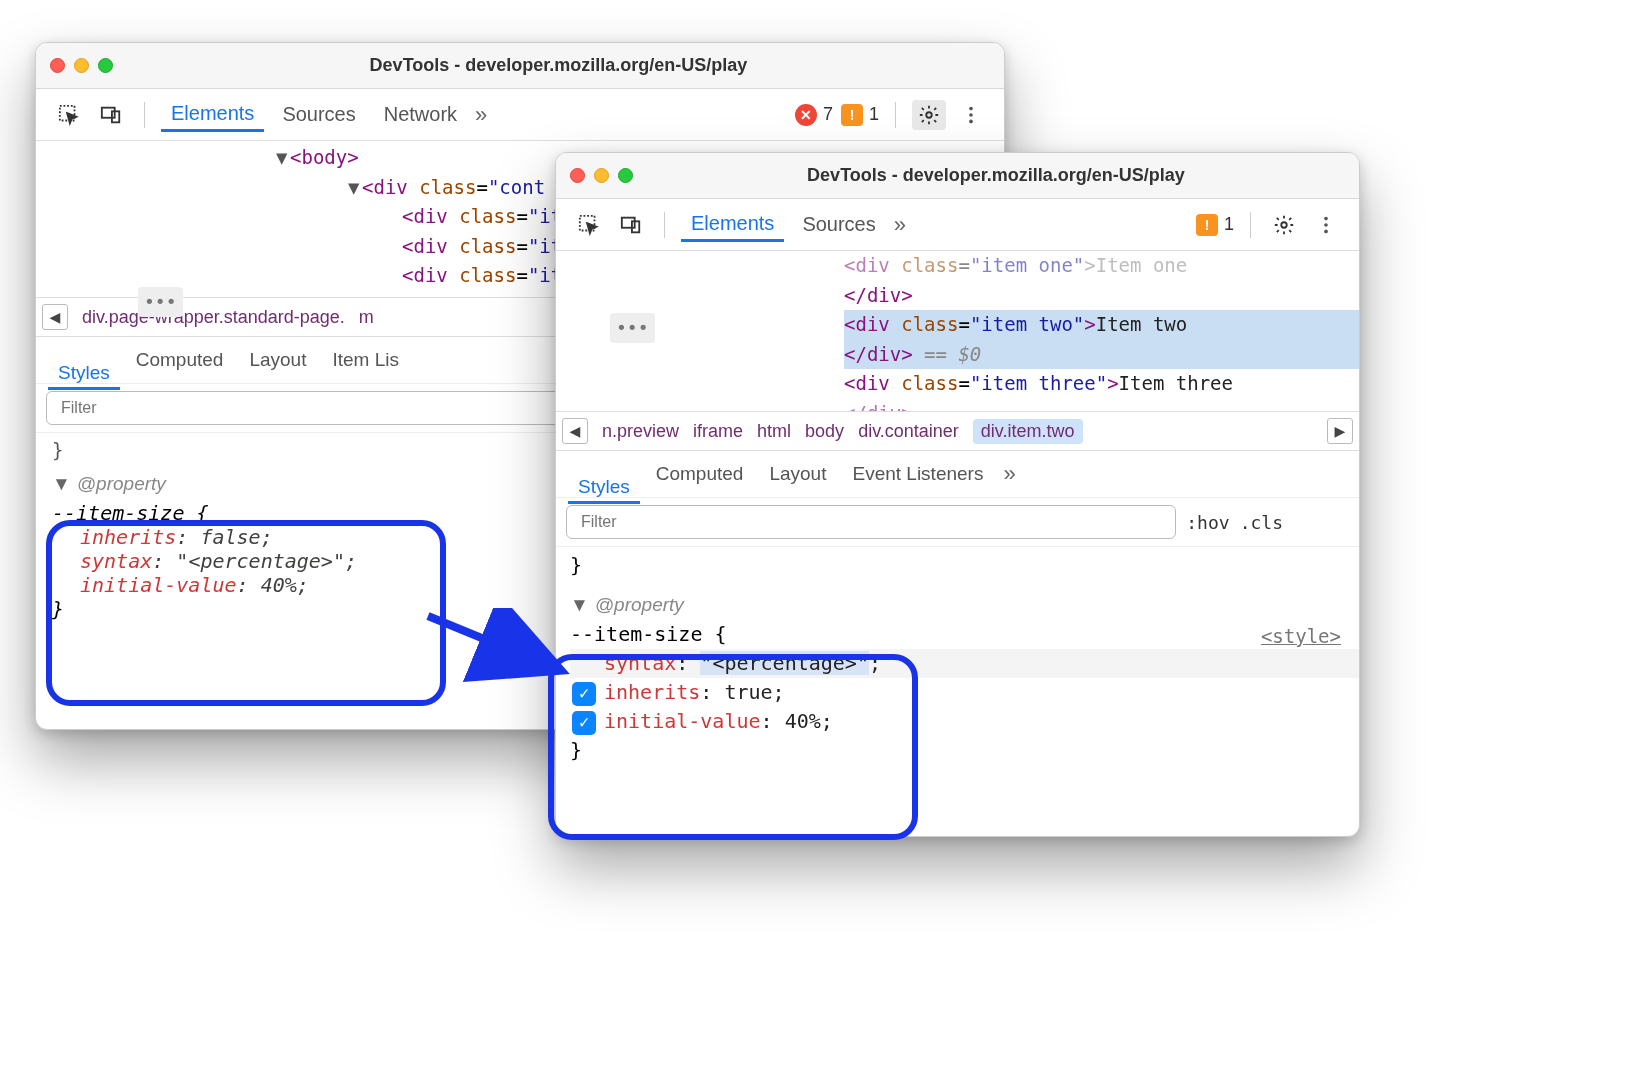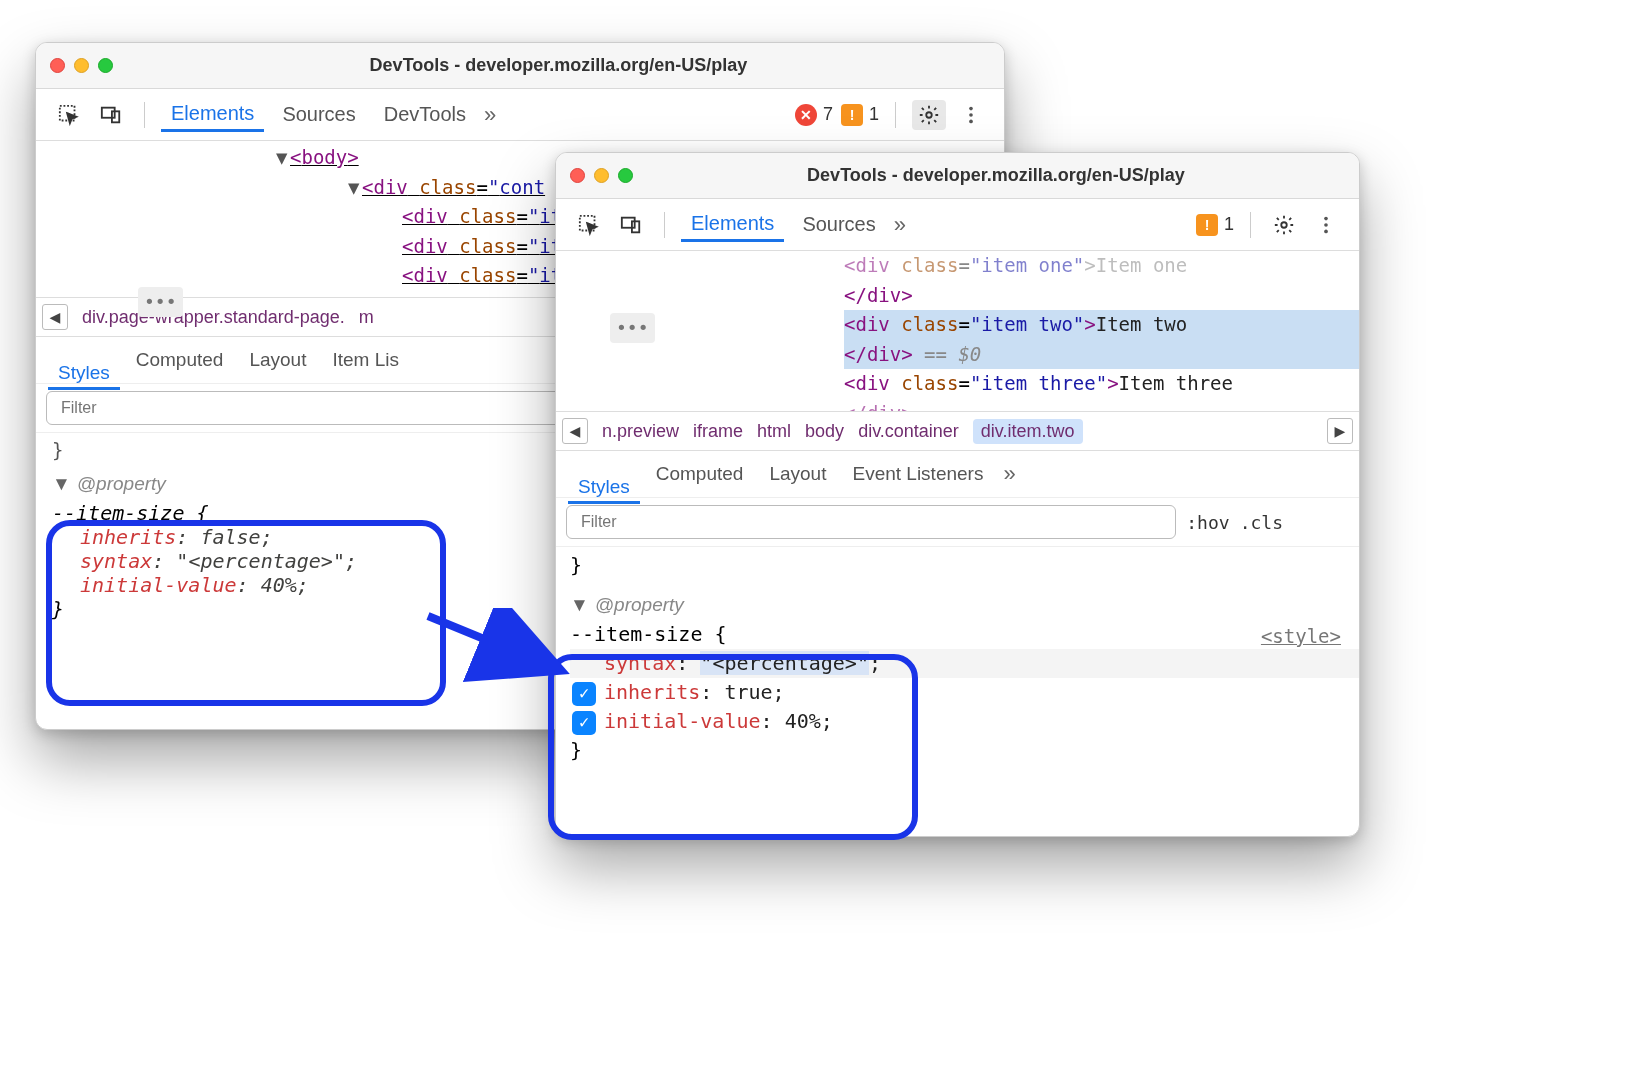--- a/index.html
+++ b/index.html
@@ -47,21 +47,21 @@
   .tablbl { font-size:20px; padding:4px 10px; color:#555;text-align:center; }
   .tablbl.active { color:#1a73e8; border-bottom:3px solid #1a73e8; font-weight:500;}
   .chev { font-size:22px; color:#666; }
   .spacer{flex:1;}
   .counter { display:flex; align-items:center; gap:6px; font-size:18px; color:#333;}
   .counter .circ { width:22px;height:22px;border-radius:50%;display:flex;align-items:center;justify-content:center;font-size:14px;color:#fff;font-weight:bold;}
   .counter .sq { width:22px;height:22px;border-radius:4px;display:flex;align-items:center;justify-content:center;font-size:14px;color:#fff;font-weight:bold;}
   .circ.red{background:#ef4638;}
   .sq.warn{background:#f7931e;}
   .mono { font-family: Menlo, Consolas, monospace; font-size:19px; line-height:1.45;}
-  .domtree { padding:2px 0 0 240px;text-decoration:underline; }
+  .domtree { padding:2px 0 0 240px; }
   .tag-br{color:#881280;}
   .attr-n{color:#994500;}
   .attr-v{color:#1A1AA6;}
   .txt{color:#222;}
   .mark { color:#888; font-style:italic;}
   .domrow{white-space:nowrap; padding:1px 0;}
   .tri { display:inline-block; width:14px; color:#555;}
   .row-sel { background:#c9def3; }
   .dots { padding:2px 6px; background:#eee; border-radius:4px; margin:2px 0 2px 44px; width:fit-content; color:#777; font-size:18px;}
   .crumb-bar{ display:flex; align-items:center; height:40px; border-top:1px solid #ddd; border-bottom:1px solid #ddd; padding:0 6px; gap:14px;}
@@ -113,21 +113,21 @@
     </span>
     <span class="iconbtn">
       <svg viewBox="0 0 24 24" fill="none" stroke="#333" stroke-width="2">
           <rect x="2" y="4" width="14" height="11"></rect>
           <rect x="13" y="8" width="8" height="12"></rect>
         </svg>
     </span>
     <span style="border-left:1px solid #ccc;height:26px;margin:0 8px;"></span>
     <span class="tablbl active">Elements</span>
     <span class="tablbl">Sources</span>
-    <span class="tablbl">DevTools</span>
+    <span class="tablbl">Network</span>
     <span class="chev">»</span>
     <span class="spacer"></span>
     <span class="counter">
         <span class="circ red">✕</span>
         <span>7</span>
       </span>
     <span class="counter">
         <span class="sq warn">!</span>
         <span>1</span>
       </span>

